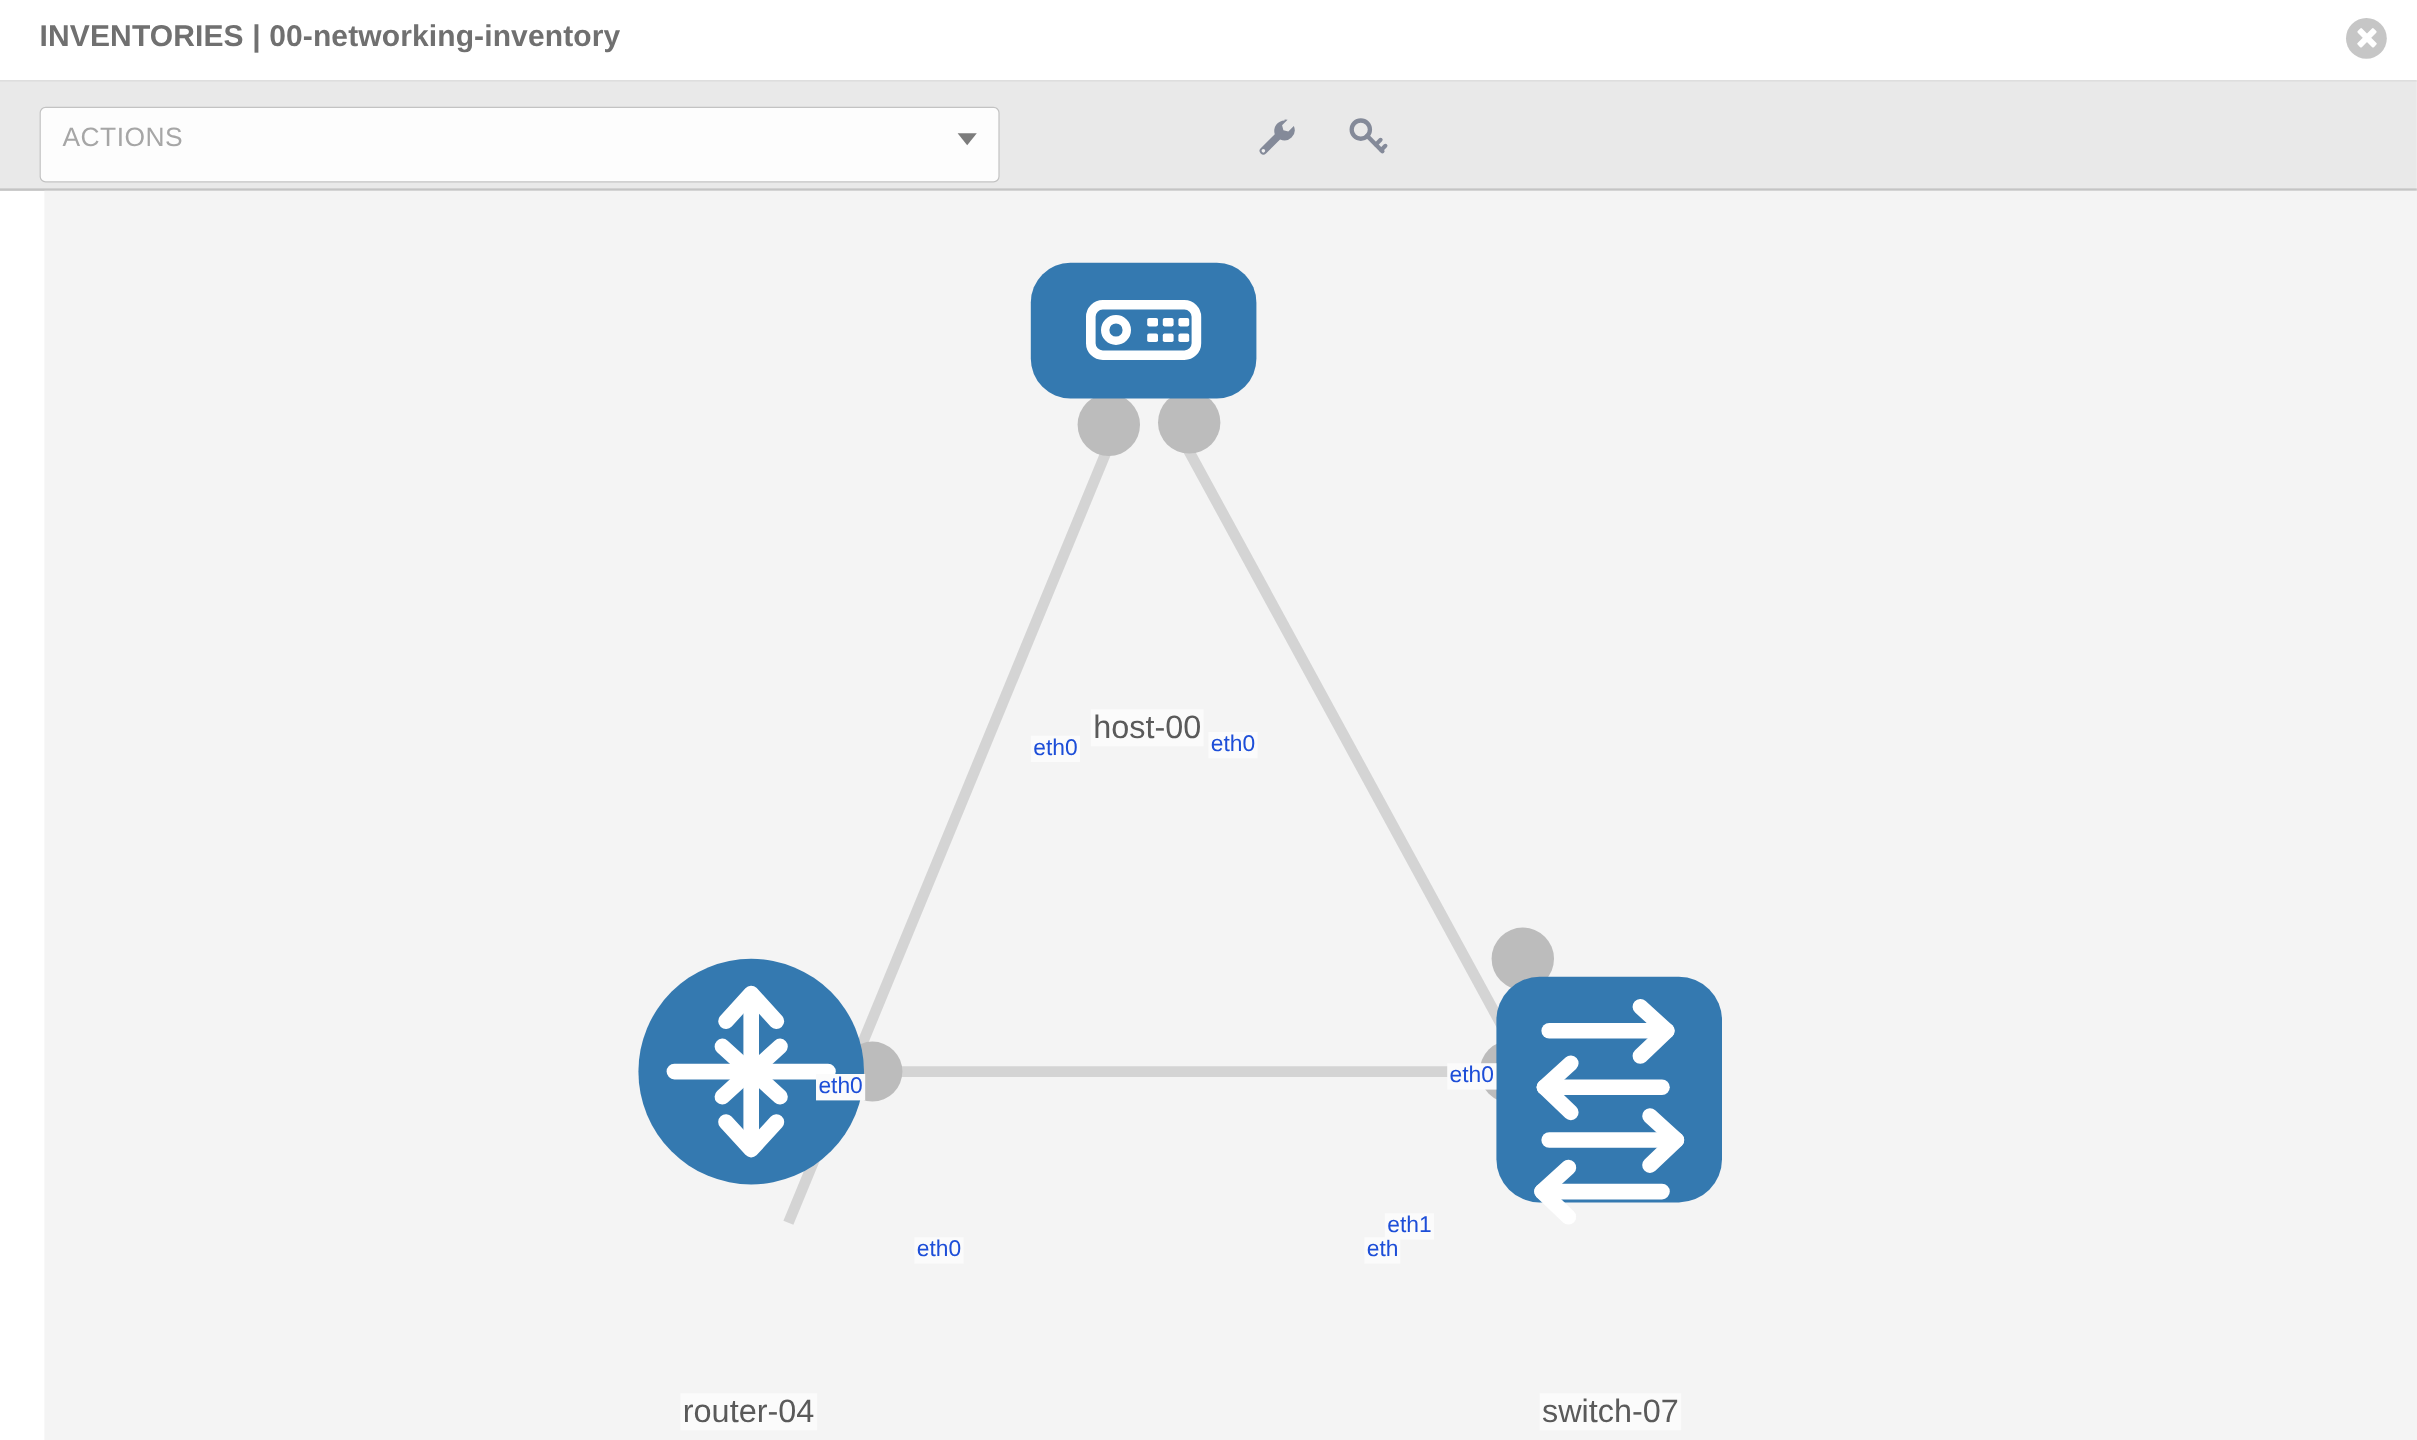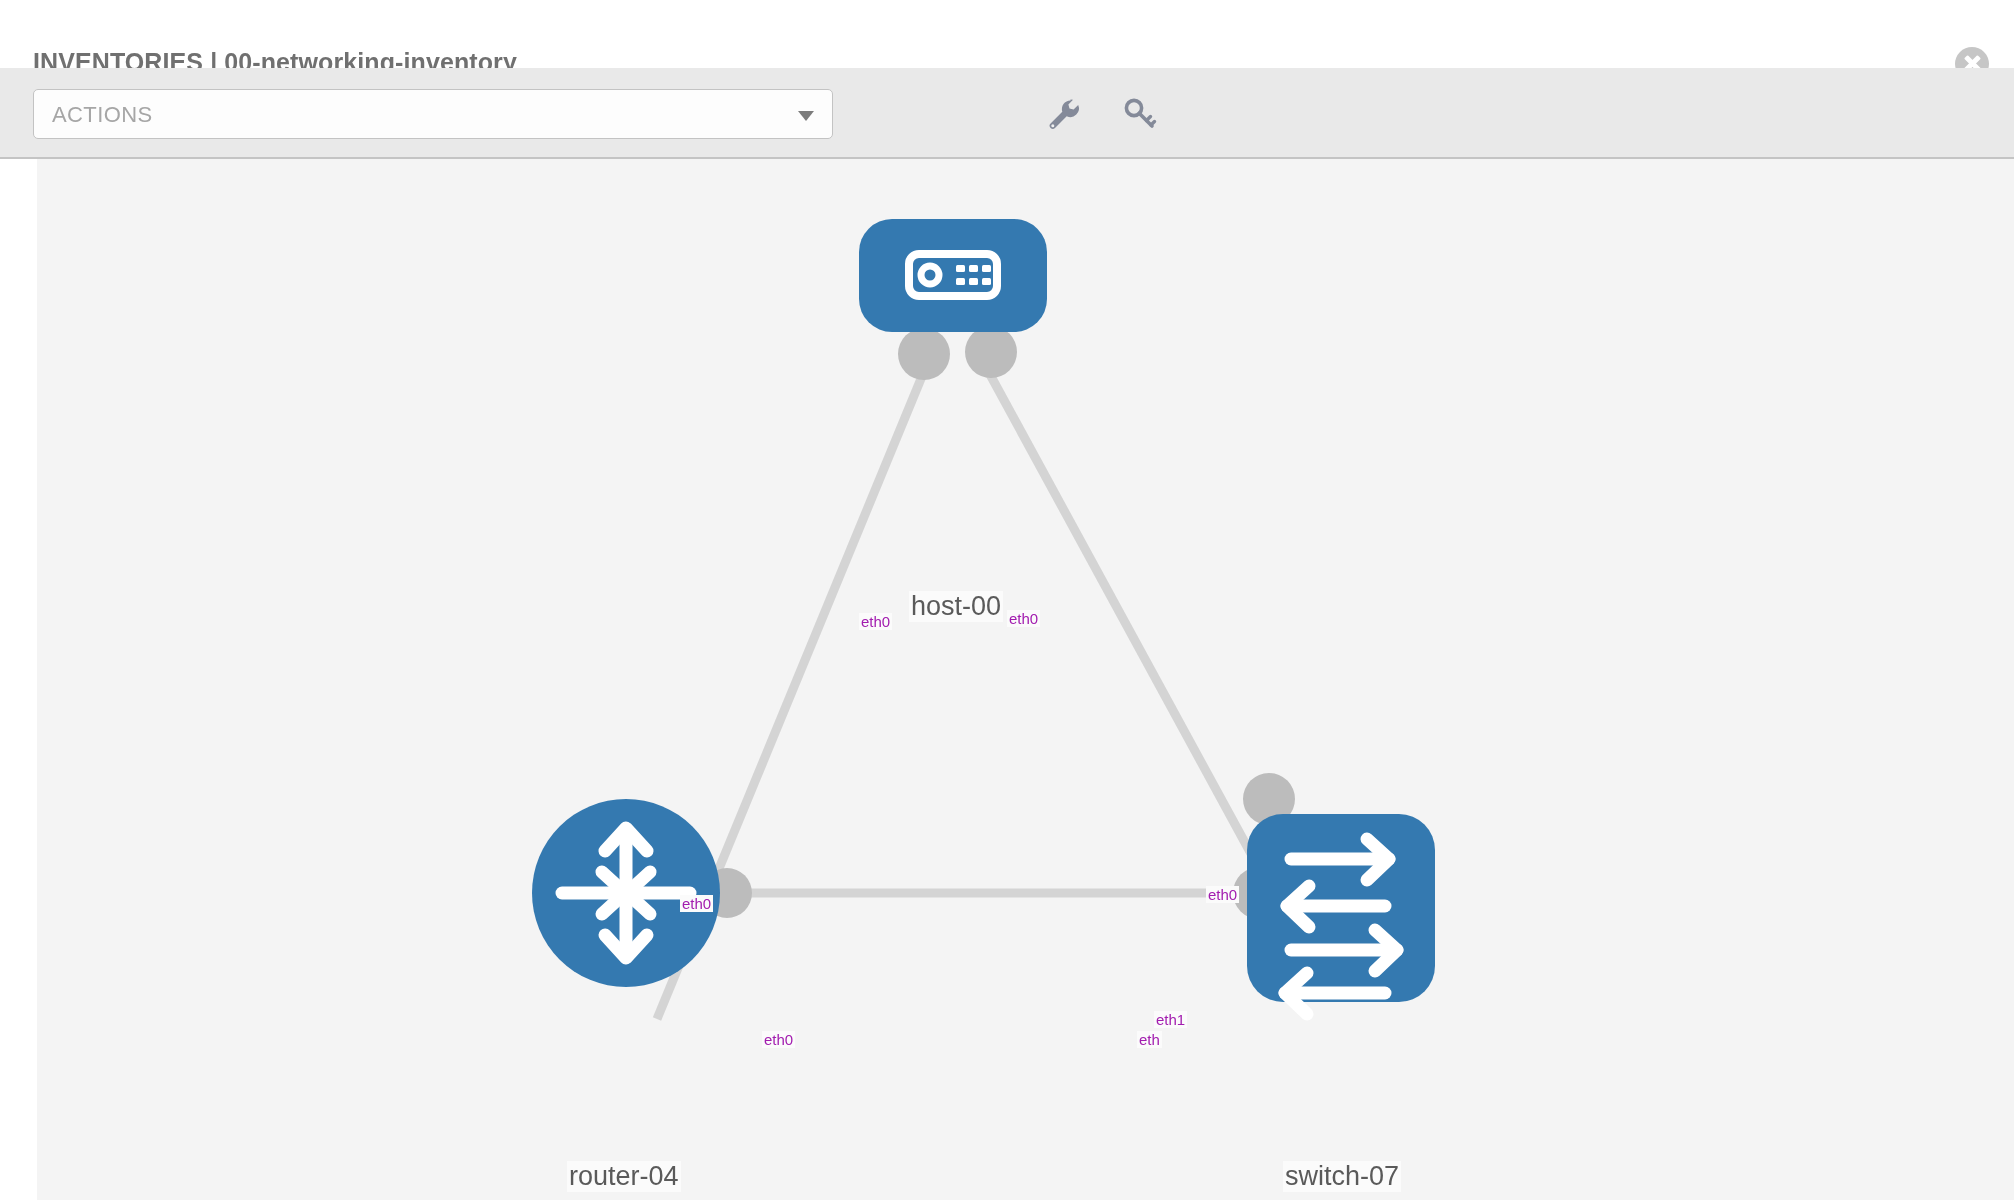--- a/index.html
+++ b/index.html
@@ -17,21 +17,20 @@
 
   
   .header {
     position: absolute;
     left: 0; top: 0;
     width: 2014px;
     height: 68px;
     background: #ffffff;
     border-bottom: 1px solid #c9c9c9;
     box-sizing: border-box;
-    margin-top: 32px;
   }
   .page-title {
     position: absolute;
     left: 33px;
     top: 16px;
     font-size: 25px;
     font-weight: bold;
     color: #707070;
     letter-spacing: 0.1px;
     white-space: nowrap;
@@ -67,21 +66,21 @@
     height: 91px;
     background: #e9e9e9;
     border-bottom: 2px solid #c4c4c4;
     box-sizing: border-box;
   }
   .actions-select {
     position: absolute;
     left: 33px;
     top: 21px;
     width: 800px;
-    height: 50px;
+    height: 63px;
     background: #fdfdfd;
     border: 1px solid #c3c3c3;
     border-radius: 5px;
     box-sizing: border-box;
   }
   .actions-select .label {
     position: absolute;
     left: 18px;
     top: 12px;
     font-size: 22px;
@@ -150,22 +149,22 @@
   .node-label {
     position: absolute;
     font-size: 27px;
     color: #5a5a5a;
     background: #fbfbfb;
     white-space: nowrap;
     padding: 0 2px;
   }
   .iface-label {
     position: absolute;
-    font-size: 15px;
-    color: #a21caf;
+    font-size: 19px;
+    color: #1d4ed8;
     background: #fbfbfb;
     white-space: nowrap;
     padding: 0 2px;
   }
 </style>
 </head>
 <body>
 
 <div class="header">
   <div class="page-title">INVENTORIES | 00-networking-inventory</div>

